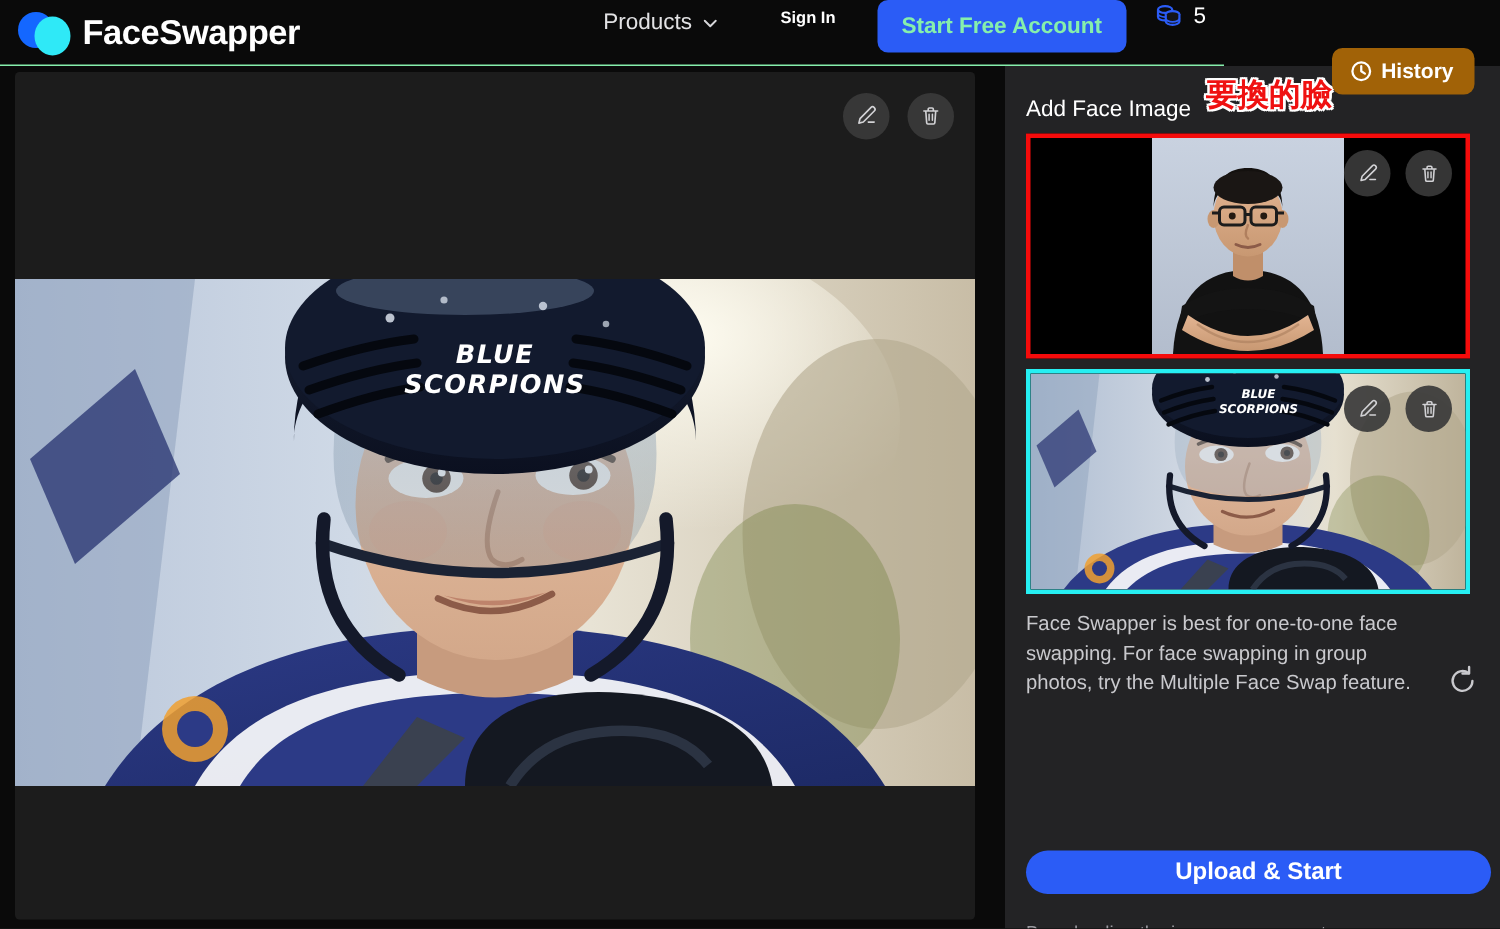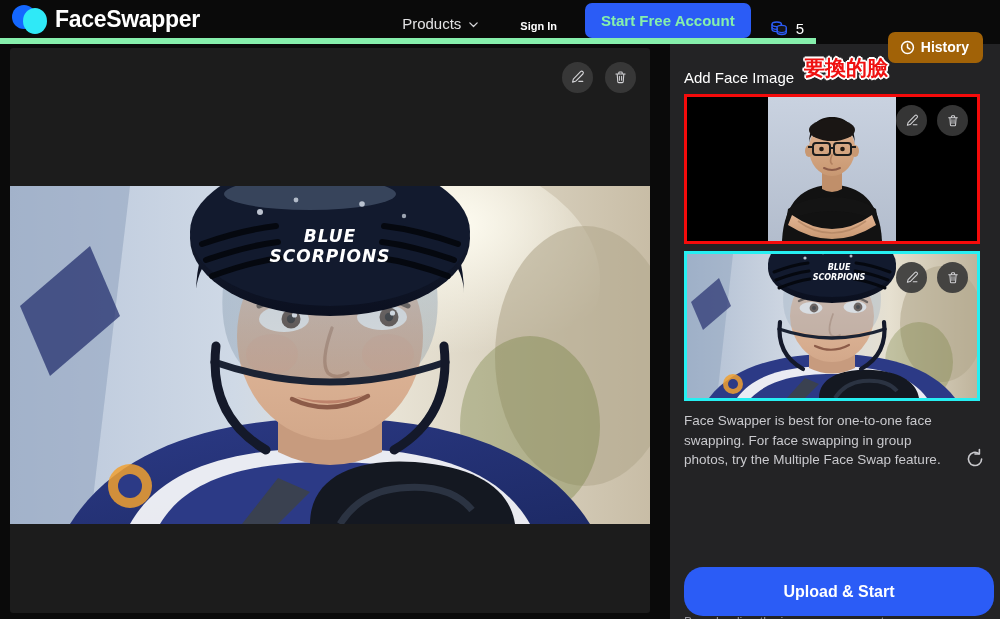--- a/index.html
+++ b/index.html
@@ -11,40 +11,40 @@
     -webkit-font-smoothing:antialiased;
   }
 
   
   #app { position:relative; width:1000px; height:619px; }
 
   .header {
     position:absolute; left:0; top:0; width:816px; height:44px;
     background:#0a0a0a;
     display:flex; align-items:center;
-    border-bottom:6px solid #86efac;
+    border-bottom:1px solid #86efac;
     z-index:30;
   }
   .brand { display:flex; align-items:center; margin-left:12px; }
   .logo-mark { position:relative; width:34px; height:32px; }
   .logo-mark .c1 {
     position:absolute; left:0; top:2px; width:24px; height:24px;
     background:#1467ff; border-radius:50%;
   }
   .logo-mark .c2 {
     position:absolute; left:11px; top:5px; width:24px; height:26px;
     background:#2fe9f7; border-radius:50%;
   }
   .brand-name {
     font-size:23px; font-weight:bold; letter-spacing:-0.3px;
     color:#ffffff; margin-left:9px;
   }
 
   .header-right {
-    margin-left:auto; display:flex; align-items:flex-end; gap:0;
+    margin-left:auto; display:flex; align-items:flex-start; gap:0;
     padding-right:12px; height:100%;
   }
   .nav-products {
     display:flex; align-items:center; gap:7px;
     font-size:15px; color:#e2e2e4; cursor:pointer;
     padding:6px 10px; margin-right:22px;
   }
   .chev { width:10px; height:10px; display:block; }
   .chev svg { display:block; }
   .nav-signin {
@@ -107,21 +107,21 @@
   .panel {
     position:absolute; right:0; top:44px;
     width:330px; height:575px;
     background:#232325;
     padding:0 14px;
     overflow:hidden;
   }
 
   .section-head {
     display:flex; align-items:flex-end; gap:10px;
-    height:30px; margin-top:13px;text-align:center;
+    height:30px; margin-top:8px;text-align:center;
   }
   .section-label {
     font-size:15px; color:#ffffff; font-weight:normal;
     line-height:1; padding-bottom:2px;
   }
   .anno {
     font-size:21px; font-weight:bold; line-height:1;
     font-family:"DejaVu Sans", sans-serif;
     letter-spacing:0px; padding-bottom:8px;
   }
@@ -167,21 +167,21 @@
     font-size:13.5px; line-height:1.45; color:#c9c9cd;
     flex:1;
   }
   .hint-icon { width:22px; height:22px; flex:0 0 22px; cursor:pointer; }
   .hint-icon svg { display:block; }
 
   .btn-upload {
     position:absolute; left:14px; right:6px; top:523px;
     background:#2b5cf6; color:#fff;
     border:none; border-radius:19px;
-    height:49px; font-size:16px; font-weight:bold;
+    height:29px; font-size:16px; font-weight:bold;
     cursor:pointer; font-family:"Liberation Sans", sans-serif;
   }
   .footnote {
     position:absolute; left:14px; right:14px; top:570px;
     font-size:12.5px; color:#9a9aa0; line-height:1.4;
   }
 </style>
 </head>
 <body>
 

